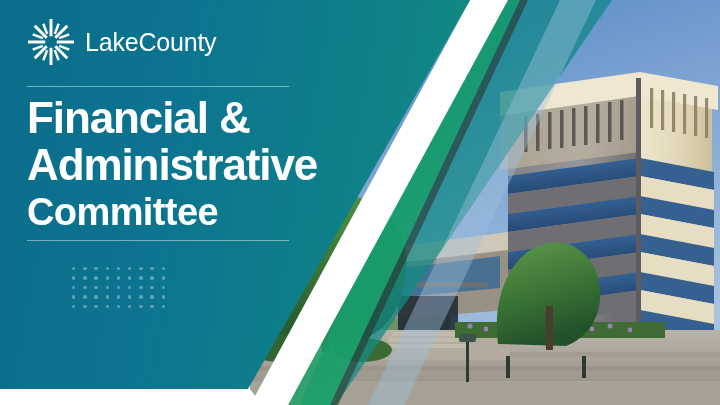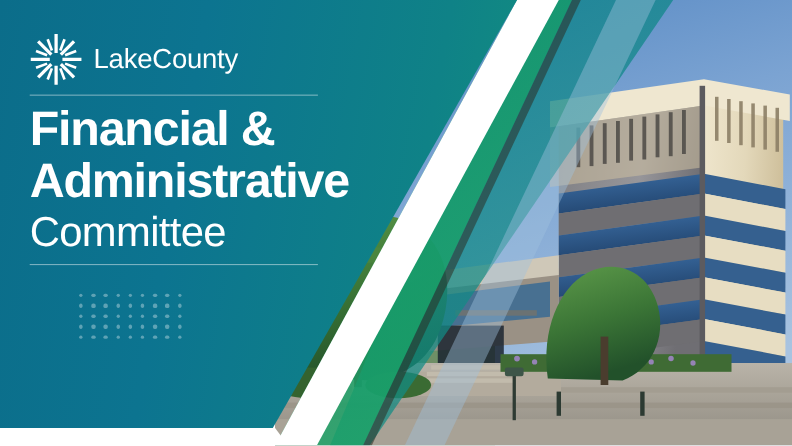--- a/index.html
+++ b/index.html
@@ -17,34 +17,34 @@
 
   
   .panel { position:absolute; left:0; top:0; width:720px; height:405px;
     background:linear-gradient(100deg,#0b6d8a 0%,#0c7490 24%,#0f8287 52%,#14947c 74%,#17a271 90%,#1aa86c 100%);
     -webkit-clip-path:polygon(0 0, 470px 0, 248px 389px, 0 389px);
     clip-path:polygon(0 0, 470px 0, 248px 389px, 0 389px); }
 
   
   .content { position:absolute; left:0; top:0; width:470px; height:405px; }
 
-  .logo-row { position:absolute; left:27px; top:30px; display:flex; align-items:center; gap:10px; }
+  .logo-row { position:absolute; left:27px; top:18px; display:flex; align-items:center; gap:10px; }
   .logo-mark { width:48px; height:48px; flex:none; display:block; }
   .logo-word { color:#ffffff; font-size:25px; font-weight:400; letter-spacing:-0.2px;
     line-height:1; white-space:nowrap; }
 
   .rule { position:absolute; left:27px; height:1px; width:262px;
     background:rgba(255,255,255,0.45); }
   .rule-top { top:86px; }
   .rule-bottom { top:240px; }
 
   .title-block { position:absolute; left:27px; top:94px; width:400px; }
   .title-main { color:#ffffff; font-size:44px; font-weight:700; line-height:1.07;
     letter-spacing:-1.1px; white-space:pre-line; }
-  .title-sub { color:#ffffff; font-size:38px; font-weight:400; line-height:1.18;
+  .title-sub { color:#ffffff; font-size:38px; font-weight:700; line-height:1.18;
     letter-spacing:-0.6px; margin-top:2px; }
 
   .dots { position:absolute; left:72px; top:267px; display:grid;
     grid-template-columns:repeat(9,11.2px); grid-template-rows:repeat(5,9.4px); }
   .dot { width:3.4px; height:3.4px; border-radius:50%; background:rgba(255,255,255,0.34); }
 
   
   .bottom-band { position:absolute; left:0; bottom:0; width:720px; height:16px;
     background:#ffffff;
     -webkit-clip-path:polygon(0 0, 250px 0, 262px 16px, 0 16px);

